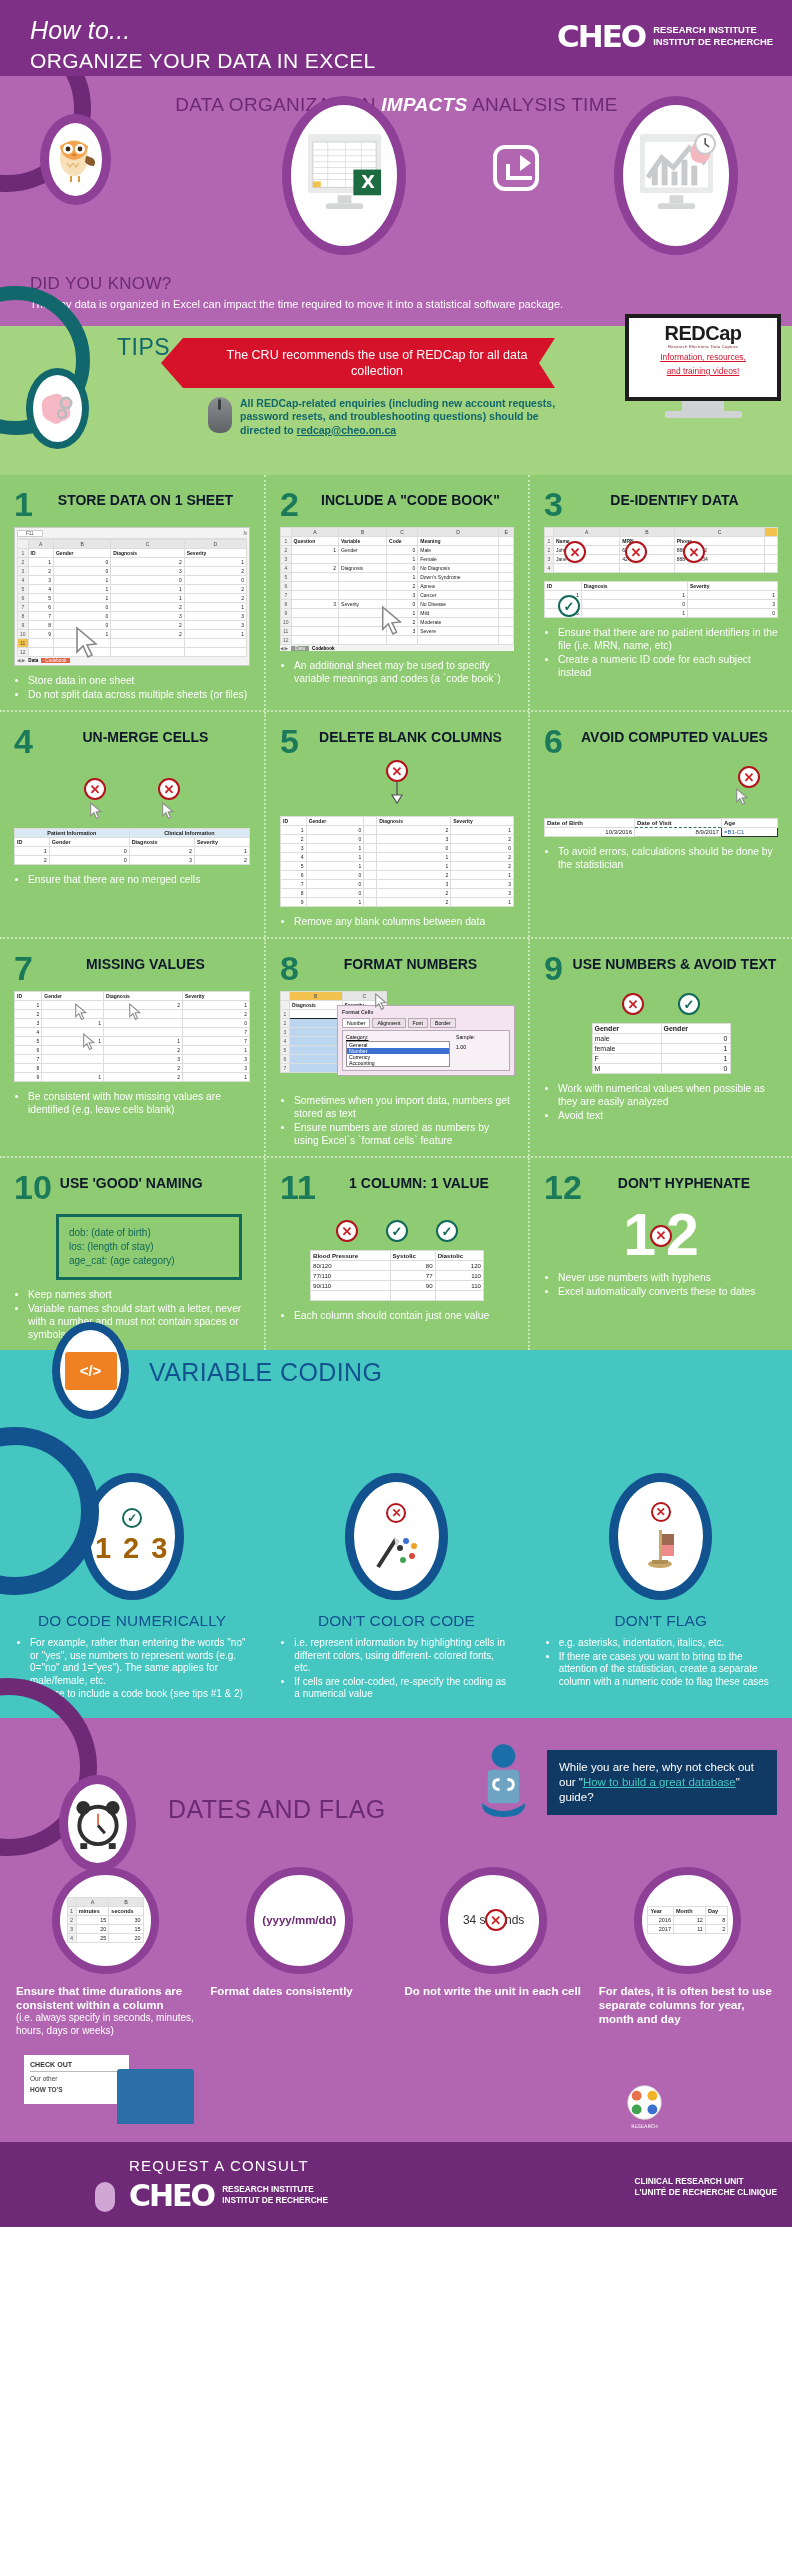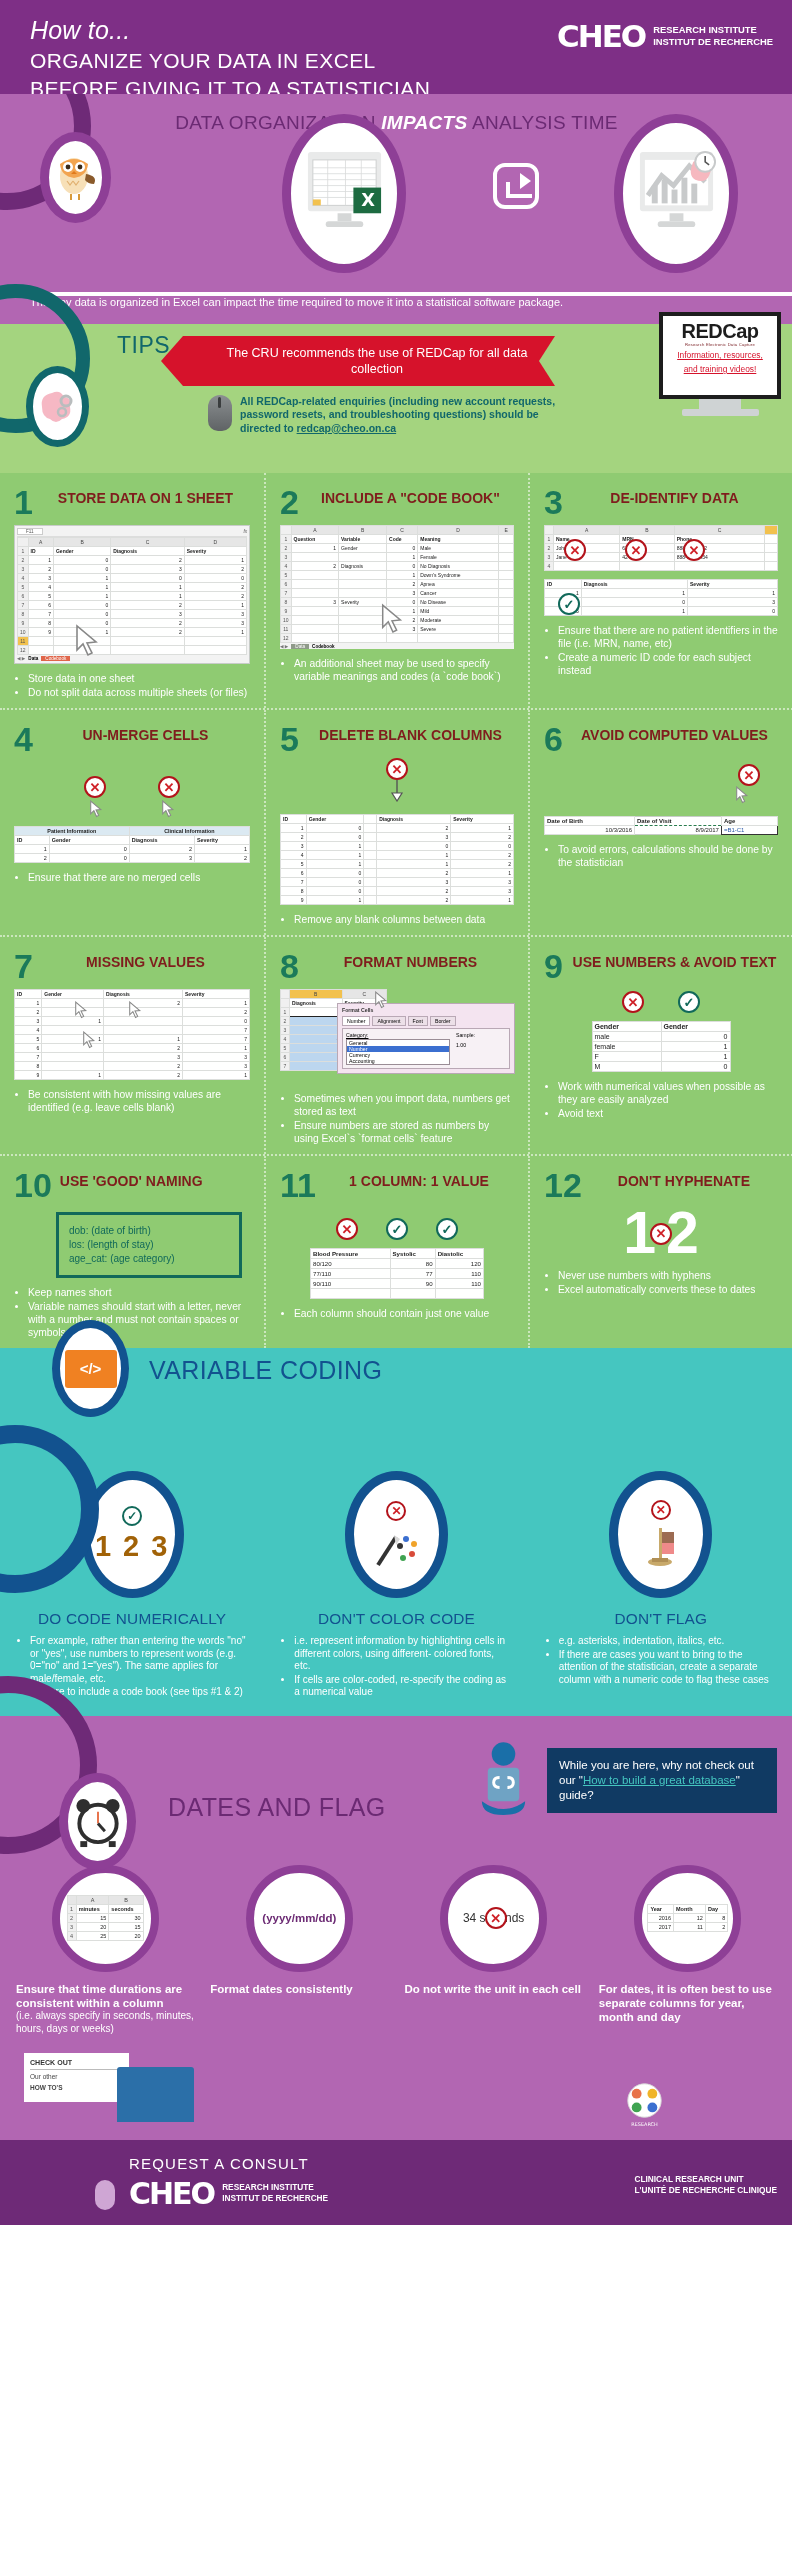--- a/index.html
+++ b/index.html
@@ -4,21 +4,21 @@
 <style>
   * { box-sizing: border-box; margin: 0; padding: 0; }
   body {
     width: 793px; height: 2576px;
     font-family: "Liberation Sans", sans-serif;
     background: #fff; overflow: hidden; position: relative;
   }
   .page { width: 793px; height: 2576px; position: relative; }
 
   
-  .header { background: #7e2f86; height: 94px; position: relative; padding: 16px 0 0 30px; }
+  .header { background: #7e2f86; height: 76px; position: relative; padding: 16px 0 0 30px; }
   .howto { font-style: italic; color: #fff; font-size: 25px; font-weight: 400; letter-spacing: 0.2px; }
   .maintitle { color: #fff; font-size: 21px; line-height: 25px; font-weight: 300; letter-spacing: 0.4px; margin-top: 3px; }
   .brand { position: absolute; right: 20px; top: 18px; display: flex; align-items: center; gap: 8px; }
   .brand-cheo { color: #fff; font-size: 31px; font-weight: bold; letter-spacing: -2px; font-family: "DejaVu Sans", sans-serif; }
   .brand-sub { color: #fff; font-size: 9.4px; font-weight: bold; line-height: 12px; }
 
   
   .band-impact { background: #b266b2; height: 198px; position: relative; overflow: hidden; }
   .impact-title { text-align: center; padding-top: 18px; font-size: 19px; color: #6b2a73; font-weight: 400; letter-spacing: 0.3px; }
   .impact-title .em { font-style: italic; font-weight: bold; color: #fff; }
@@ -38,42 +38,42 @@
   .dyk-p { color: #fff; font-size: 11px; margin-top: 4px; }
 
   
   .band-tips { background: #a4d47f; position: relative; height: 149px; }
   .tips-arc { position: absolute; left: -59px; top: -40px; width: 149px; height: 149px; border: 14px solid #11676b; border-radius: 50%; }
   .tips-brain { position: absolute; left: 26px; top: 42px; width: 63px; height: 81px; border: 7px solid #11676b; border-radius: 50%; background: #fff; display:flex;align-items:center;justify-content:center; }
   .tips-word { position: absolute; left: 117px; top: 8px; color: #11676b; font-size: 23px; font-weight: 400; letter-spacing: 0.5px; }
   .ribbon { position: absolute; left: 183px; top: 12px; width: 372px; height: 50px; background: #d6122b; color:#fff; display:flex; align-items:center; justify-content:center; text-align:center; font-size:12.5px; line-height:16px; padding-left:16px;}
   .ribbon:before { content:""; position:absolute; left:-22px; top:0; border-top:25px solid transparent; border-bottom:25px solid transparent; border-right:22px solid #d6122b; }
   .ribbon:after { content:""; position:absolute; right:0; top:0; border-top:25px solid transparent; border-bottom:25px solid transparent; border-right:16px solid #a4d47f; }
-  .redcap-mon { position: absolute; right: 12px; top: -12px; width: 122px; }
+  .redcap-mon { position: absolute; right: 12px; top: -12px; width: 156px; }
   .redcap-screen { background:#fff; border:4px solid #1d1d1d; height:87px; padding:4px 3px; text-align:center; }
   .redcap-logo { font-size: 20px; font-weight: bold; color:#1d1d1d; letter-spacing:-0.5px; line-height:22px; }
   .redcap-tag { font-size: 4.2px; color:#7a1f24; letter-spacing:0.2px;}
   .redcap-link { font-size: 8.4px; color:#d6122b; text-decoration: underline; line-height: 11px; margin-top:3px;}
   .redcap-stand { width:42px;height:10px;background:#cfd3d4;margin:0 auto;}
   .redcap-base { width:77px;height:7px;background:#cfd3d4;margin:0 auto;border-radius:2px;}
   .mouse-note { position:absolute; left:208px; top:71px; display:flex; gap:8px; width:352px;}
   .mouse-ic { width:24px;height:36px;background:linear-gradient(#8b8f91,#5f6365); border-radius:12px 12px 10px 10px; flex:none; position:relative;}
   .mouse-ic:after{content:"";position:absolute;left:10px;top:2px;width:3px;height:11px;background:#3a3d3e;border-radius:2px;}
   .mouse-txt { color:#11676b; font-size:10.5px; line-height:13.3px; font-weight:bold;}
   .mouse-txt a { color:#11676b; text-decoration: underline; }
 
   
   .tipgrid { background: #8fcb72; position: relative; }
   .tiprow { display: flex; }
   .tipcell { width: 264px; padding: 14px 14px 8px 14px; position: relative; }
   .tipcell + .tipcell { border-left: 2px dotted #ffffff88; }
   .tiprow + .tiprow { border-top: 2px dotted #ffffff88; }
   .tip-head { display: flex; align-items: flex-start; gap: 8px; }
   .tip-num { color: #1b7a5a; font-size: 34px; font-weight: bold; line-height: 30px; flex: none; }
-  .tip-title { color: #7f1d1d; font-size: 14px; font-weight: bold; line-height: 16px; text-align: center; flex: 1; padding-top: 3px; }
+  .tip-title { color: #0f172a; font-size: 14px; font-weight: bold; line-height: 16px; text-align: center; flex: 1; padding-top: 3px; }
   .tip-bullets { color: #fff; font-size: 10.3px; line-height: 13px; margin-top: 8px; padding-left: 4px; }
   .tip-bullets li { margin-bottom: 1px; margin-left: 10px; }
   .xl { background:#fff; border:1px solid #c8ccc9; font-size:5px; width:100%; border-collapse:collapse; font-family:"Liberation Sans",sans-serif; color:#222;}
   .xl td,.xl th { border:1px solid #dcdedc; padding:1px 2px; }
   .xl th { background:#fff; font-weight:bold; text-align:left; }
   .xl .rn { background:#f0f0f0; color:#555; text-align:center; width:9px; }
   .xl .num { text-align:right; }
   .xl .colh { background:#e6e6e6; text-align:center; color:#444; font-weight:normal; }
   .ss-wrap { margin: 8px auto 0; position: relative; }
   .badx, .badok { width:22px;height:22px;border-radius:50%;display:inline-flex;align-items:center;justify-content:center;font-size:13px;font-weight:bold;}
@@ -198,20 +198,21 @@
         <rect x="36" y="66" width="14" height="8" fill="#d5d7d7"></rect>
         <rect x="24" y="74" width="38" height="6" rx="3" fill="#d5d7d7"></rect>
         <path d="M60 14 q10 -6 14 4 q6 2 2 10 q-4 8 -14 4 q-8 -4 -2 -18Z" fill="#f6b8bf"></path>
         <circle cx="72" cy="14" r="10" fill="#fff" stroke="#c8cacb" stroke-width="2"></circle>
         <path d="M72 8 v6 l4 3" stroke="#555" stroke-width="1.6" fill="none"></path>
       </svg>
     </div>
   </div>
 
   <div class="band-dyk">
+    <div class="dyk-h">DID YOU KNOW?</div>
     <div class="dyk-p">The way data is organized in Excel can impact the time required to move it into a statistical software package.</div>
   </div>
 
   <div class="band-tips">
     <div class="tips-arc"></div>
     <div class="tips-brain">
       <svg width="44" height="44" viewBox="0 0 44 44">
         <path d="M6 22 q-2 -12 10 -14 q8 -4 12 4 q8 0 6 10 q2 10 -8 12 q-6 6 -12 0 q-8 -2 -8 -12Z" fill="#f6b8c4"></path>
         <circle cx="30" cy="16" r="5" fill="none" stroke="#b9bdbe" stroke-width="3"></circle>
         <circle cx="26" cy="27" r="4" fill="none" stroke="#b9bdbe" stroke-width="2.5"></circle>

